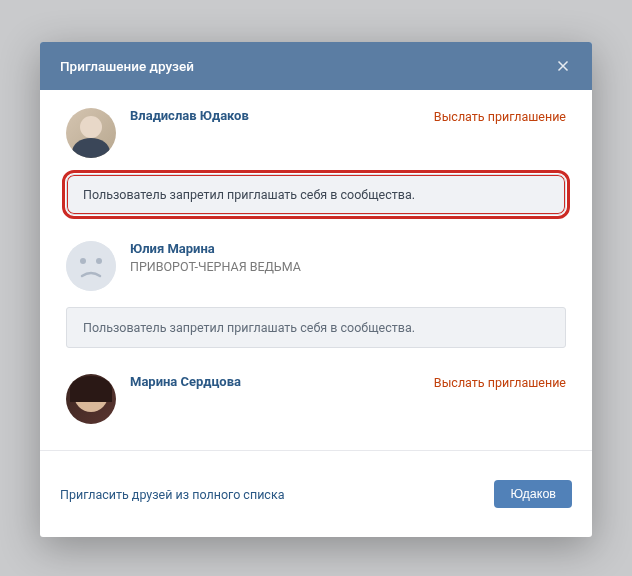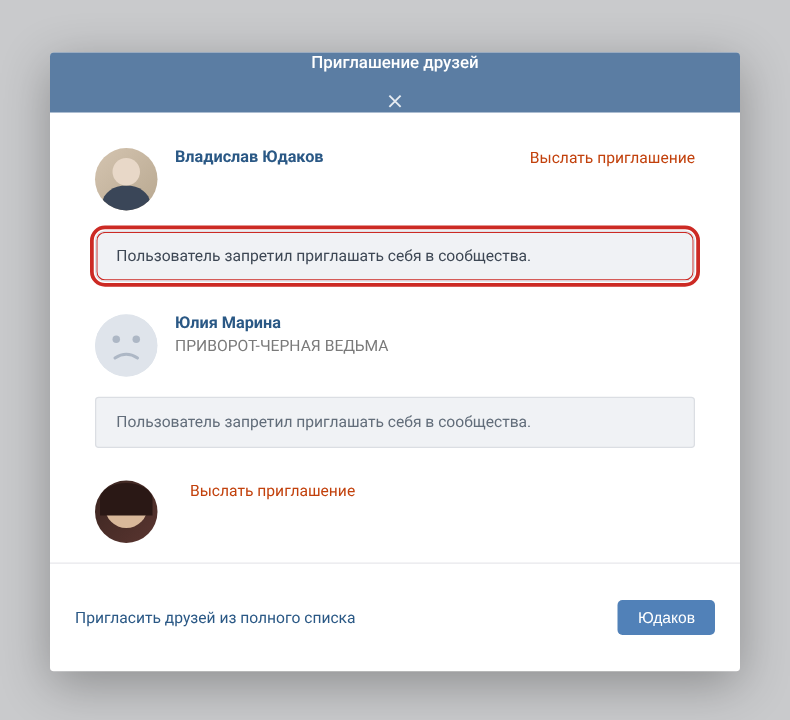--- a/index.html
+++ b/index.html
@@ -32,28 +32,27 @@
       background: #5b7da3;
       color: #fff;
       height: 48px;
       display: flex;
       align-items: center;
       justify-content: space-between;
       padding: 0 20px;
       font-size: 13.5px;
       font-weight: 500;
       border-radius: 3px 3px 0 0;
-      flex-direction: column;
     }
     .close-icon { cursor: pointer; opacity: 0.85; display:flex; align-items:center; }
     .close-icon svg { width: 18px; height: 18px; stroke: #fff; stroke-width: 2; }
     .modal-body {
       flex: 1;
       overflow-y: auto;
-      padding: 16px;
+      padding: 6px;
       position: relative;
     }
     .modal-body::-webkit-scrollbar { width: 8px; }
     .modal-body::-webkit-scrollbar-track { background: transparent; }
     .modal-body::-webkit-scrollbar-thumb { background: #c0c6cf; border-radius: 4px; }
     .friend-row {
       display: flex;
       padding: 12px 20px 10px 20px;
       align-items: flex-start;
     }
@@ -199,20 +198,23 @@
         <div class="friend-name">Юлия Марина</div>
         <div class="friend-sub">ПРИВОРОТ-ЧЕРНАЯ ВЕДЬМА</div>
       </div>
     </div>
 
     <div class="notice">Пользователь запретил приглашать себя в сообщества.</div>
 
 
     <div class="friend-row">
       <div class="avatar user4"></div>
+      <div class="friend-info">
+        <div class="friend-name">Марина Сердцова</div>
+      </div>
       <span class="invite-link">Выслать приглашение</span>
     </div>
 
   </div>
 
   <div class="modal-footer">
     <span class="footer-link">Пригласить друзей из полного списка</span>
     <button class="close-btn">Юдаков</button>
   </div>
 </div>

